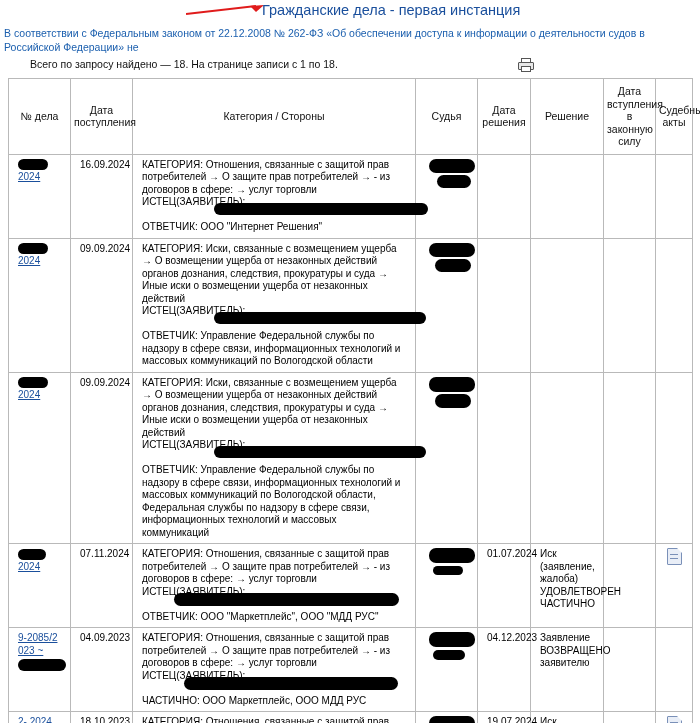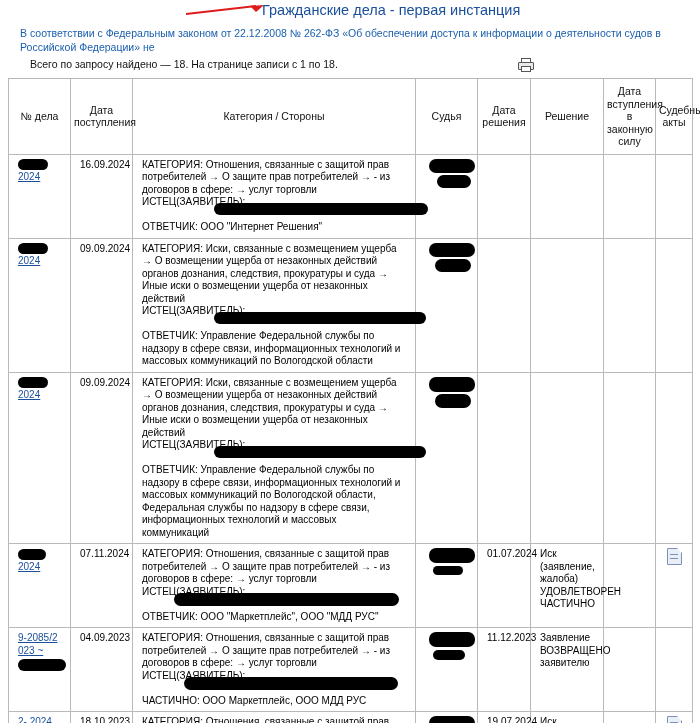--- a/index.html
+++ b/index.html
@@ -34,21 +34,21 @@
   }
   .page-title {
     position: absolute;
     left: 262px;
     top: 0px;
     font-size: 14.5px;
     color: #1a4f9c;
     white-space: nowrap;
   }
   .notice {
-    padding: 2px 8px 0 20px;
+    padding: 2px 8px 0 4px;
     color: #1b5fae;
     font-size: 10.5px;
     line-height: 14px;
     text-align: left;
   }
   .notice .line2 {
     display: block;
     padding-left: 14px;
   }
   .summary-row {
@@ -313,21 +313,21 @@
         <td class="cat-cell">
           <span class="cat-line">КАТЕГОРИЯ: Отношения, связанные с защитой прав потребителей → О защите прав потребителей → - из договоров в сфере: → услуг торговли</span>
           <span class="party">ИСТЕЦ(ЗАЯВИТЕЛЬ):</span>
           <span class="redacted" style="width:214px;height:13px;margin:-10px 0 0 42px;"></span>
           <span class="party">ЧАСТИЧНО: ООО Маркетплейс, ООО МДД РУС</span>
         </td>
         <td>
           <span class="redacted" style="width:46px;height:15px;margin-left:4px;"></span>
           <span class="redacted" style="width:32px;height:10px;margin:3px 0 0 8px;"></span>
         </td>
-        <td>11.12.2023</td>
+        <td>04.12.2023</td>
         <td>Заявление ВОЗВРАЩЕНО заявителю</td>
         <td></td>
         <td class="acts-cell"></td>
       </tr>
 
       <tr>
         <td>
           <a class="case-link" href="#">2-  2024 (2-</a>
 
         </td>

